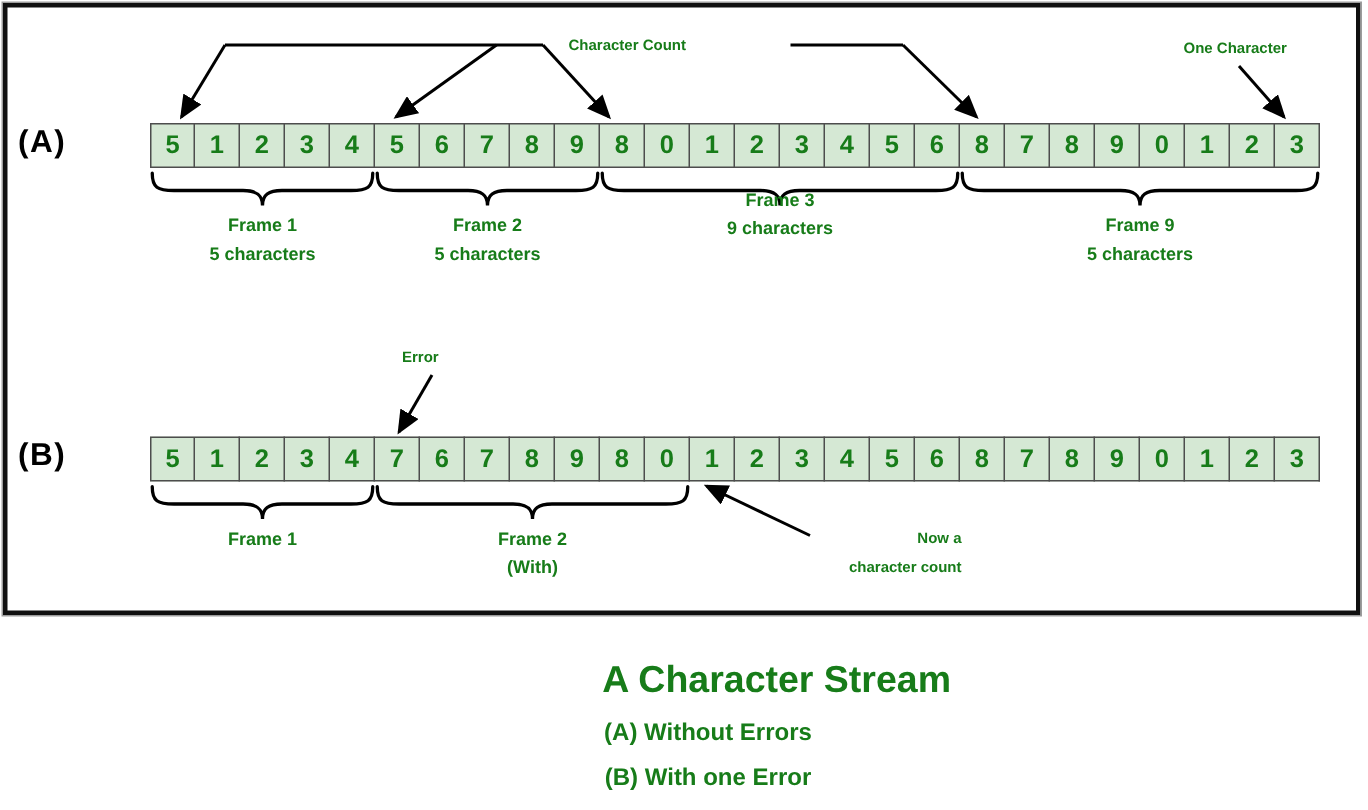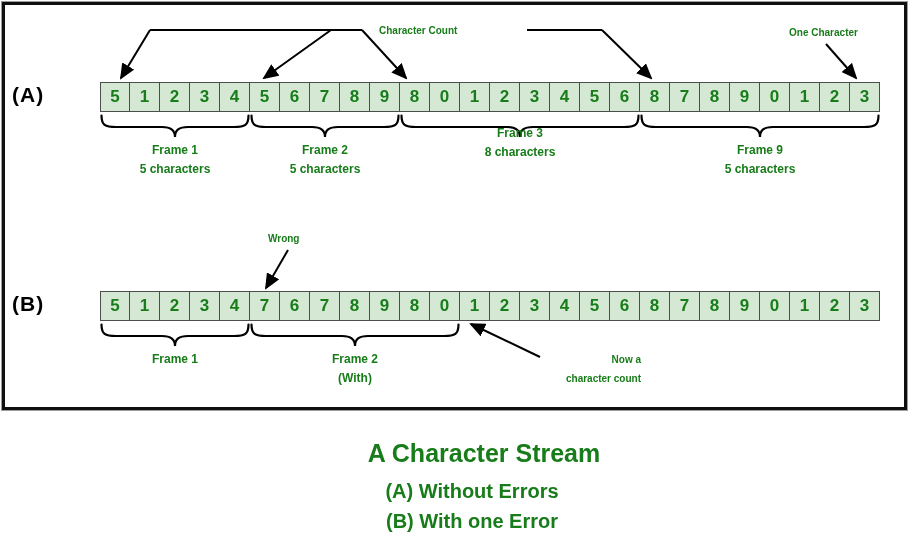--- a/index.html
+++ b/index.html
@@ -31,26 +31,26 @@
   .framelabel{
     position:absolute;text-align:center;color:var(--green);
     font-size:12px;font-weight:bold;line-height:19px;white-space:nowrap;
   }
   .ann{
     position:absolute;color:var(--green);font-size:10px;font-weight:bold;
     line-height:19px;white-space:nowrap;
   }
   .ann.center{text-align:right;}
   .cap-title{
-    position:absolute;left:334px;top:439px;width:300px;text-align:center;
+    position:absolute;left:334px;top:439px;width:300px;text-align:right;
     color:var(--green);font-size:25px;font-weight:bold;
   }
   .cap-sub{
     position:absolute;left:322px;width:300px;text-align:center;
-    color:var(--green);font-size:20px;font-weight:bold;
+    color:var(--green);font-size:16px;font-weight:bold;
   }
 </style>
 </head>
 <body>
 
 <div class="page" style="--green: #177c19; --cellfill: #d5e8d4; --cellborder: #4d4d4d;">
 
   <div class="frame-box"></div>
 
   <svg class="overlay" width="912" height="540" viewBox="0 0 912 540">
@@ -145,21 +145,21 @@
       </svg>
       <div class="framelabel" style="left: 250px; width: 150px; top: 141px;">
         <div>Frame 2</div>
         <div>5 characters</div>
       </div>
       <svg class="brace" width="240" height="26" viewBox="0 0 240 26" style="left: 400px; top: 114px;">
         <path d="M 1.5 1.5 C 1.5 11 5 13 16 13 L 107 13 C 116 13 120 16 120 23 C 120 16 124 13 133 13 L 224 13 C 235 13 238.5 11 238.5 1.5" fill="none" stroke="#000" stroke-width="2.2" stroke-linecap="round"></path>
       </svg>
       <div class="framelabel" style="left: 400px; width: 240px; top: 124px;">
         <div>Frame 3</div>
-        <div>8 characters</div>
+        <div>9 characters</div>
       </div>
       <svg class="brace" width="240" height="26" viewBox="0 0 240 26" style="left: 640px; top: 114px;">
         <path d="M 1.5 1.5 C 1.5 11 5 13 16 13 L 107 13 C 116 13 120 16 120 23 C 120 16 124 13 133 13 L 224 13 C 235 13 238.5 11 238.5 1.5" fill="none" stroke="#000" stroke-width="2.2" stroke-linecap="round"></path>
       </svg>
       <div class="framelabel" style="left: 640px; width: 240px; top: 141px;">
         <div>Frame 9</div>
         <div>5 characters</div>
       </div>
     </div>
   <div id="frames-b">
@@ -173,21 +173,21 @@
         <path d="M 1.5 1.5 C 1.5 11 5 13 16 13 L 92 13 C 101 13 105 16 105 23 C 105 16 109 13 118 13 L 194 13 C 205 13 208.5 11 208.5 1.5" fill="none" stroke="#000" stroke-width="2.2" stroke-linecap="round"></path>
       </svg>
       <div class="framelabel" style="left: 250px; width: 210px; top: 350px;">
         <div>Frame 2</div>
         <div>(With)</div>
       </div>
     </div>
 
   <div class="ann" style="left:379px;top:21px">Character Count</div>
   <div class="ann" style="left:789px;top:23px">One Character</div>
-  <div class="ann" style="left:268px;top:229px">Wrong</div>
+  <div class="ann" style="left:268px;top:229px">Error</div>
   <div class="ann center" style="left:501px;top:350px;width:140px">
     <div>Now a</div>
     <div>character count</div>
   </div>
 
   <div class="cap-title">A Character Stream</div>
   <div class="cap-sub" style="top:480px">(A) Without Errors</div>
   <div class="cap-sub" style="top:510px">(B) With one Error</div>
 
 </div>

